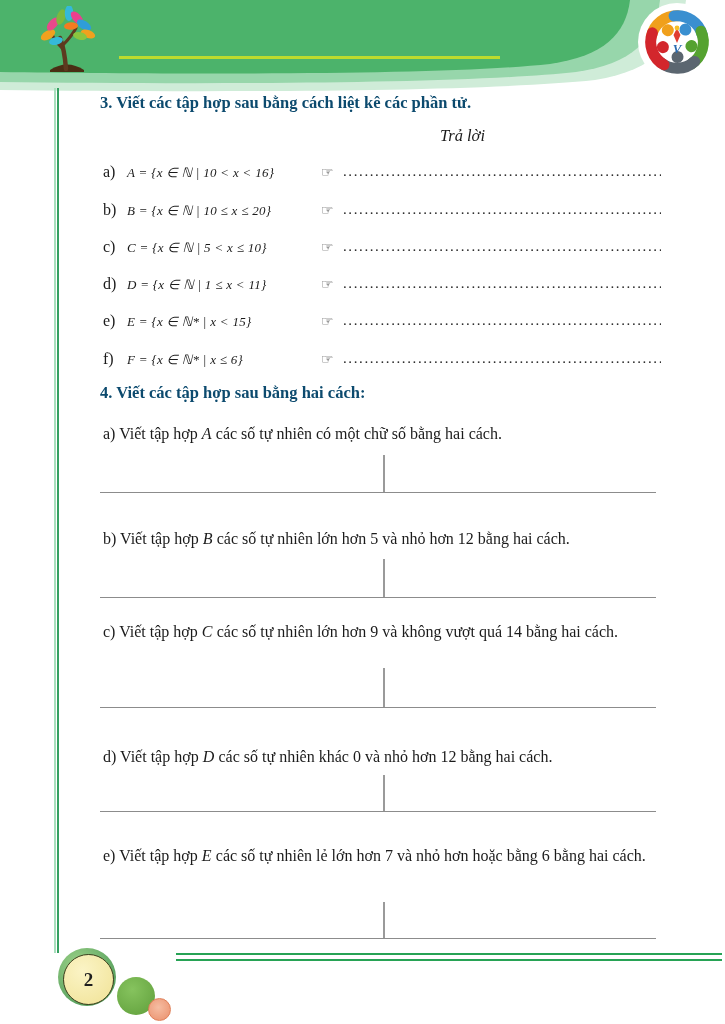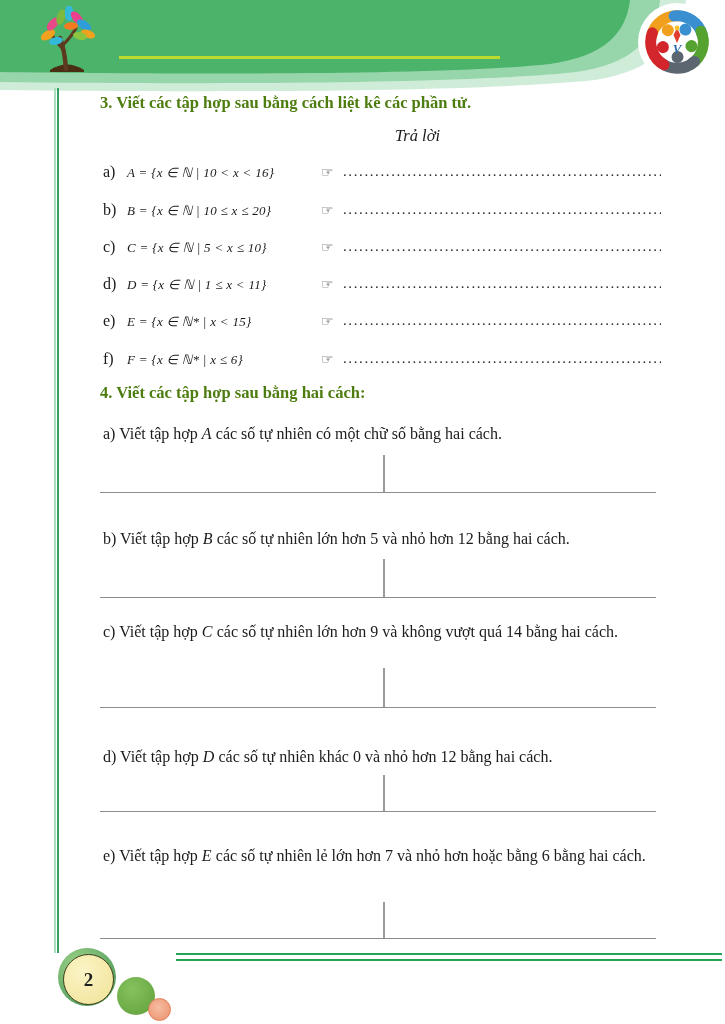--- a/index.html
+++ b/index.html
@@ -13,24 +13,24 @@
                color:#fcfcec; letter-spacing:0.5px; text-shadow:1px 1.5px 0 rgba(23,92,48,0.6); }
   .hdr-underline { position:absolute; left:119px; top:56px; width:381px; height:3px; background:#bcdb2e; }
   .tree-svg { position:absolute; left:36px; top:6px; }
   .logo-svg { position:absolute; left:636px; top:1px; }
 
   
   .vrule-light { position:absolute; left:54px; top:88px; width:2px; height:865px; background:#a8dfbd; }
   .vrule-dark  { position:absolute; left:57px; top:88px; width:2px; height:865px; background:#35a061; }
 
   
-  .ex-heading { position:absolute; left:100px; width:560px; font-size:16.5px; font-weight:bold; color:#4d7c0f; }
+  .ex-heading { position:absolute; left:100px; width:560px; font-size:16.5px; font-weight:bold; color:#0c4a6e; }
   .h3 { top:93px; }
   .h4 { top:383px; }
-  .tra-loi { position:absolute; left:395px; top:126px; width:90px; text-align:left;
+  .tra-loi { position:absolute; left:395px; top:126px; width:90px; text-align:right;
              font-size:16.5px; font-style:italic; color:#1b1b1b; }
   .f-row { position:absolute; left:103px; width:557px; height:28px; font-size:16px; color:#1b1b1b; }
   .f-label { display:inline-block; width:24px; }
   .f-math  { font-style:italic; font-size:13px; letter-spacing:0.3px; }
   .hand { position:absolute; left:218px; top:1px; font-family:"DejaVu Sans", sans-serif;
           font-size:14px; color:#3c3c3c; }
   .dots { position:absolute; left:240px; top:0; width:318px; overflow:hidden; white-space:nowrap;
           letter-spacing:1.6px; font-size:15px; color:#2a2a2a; }
 
   

